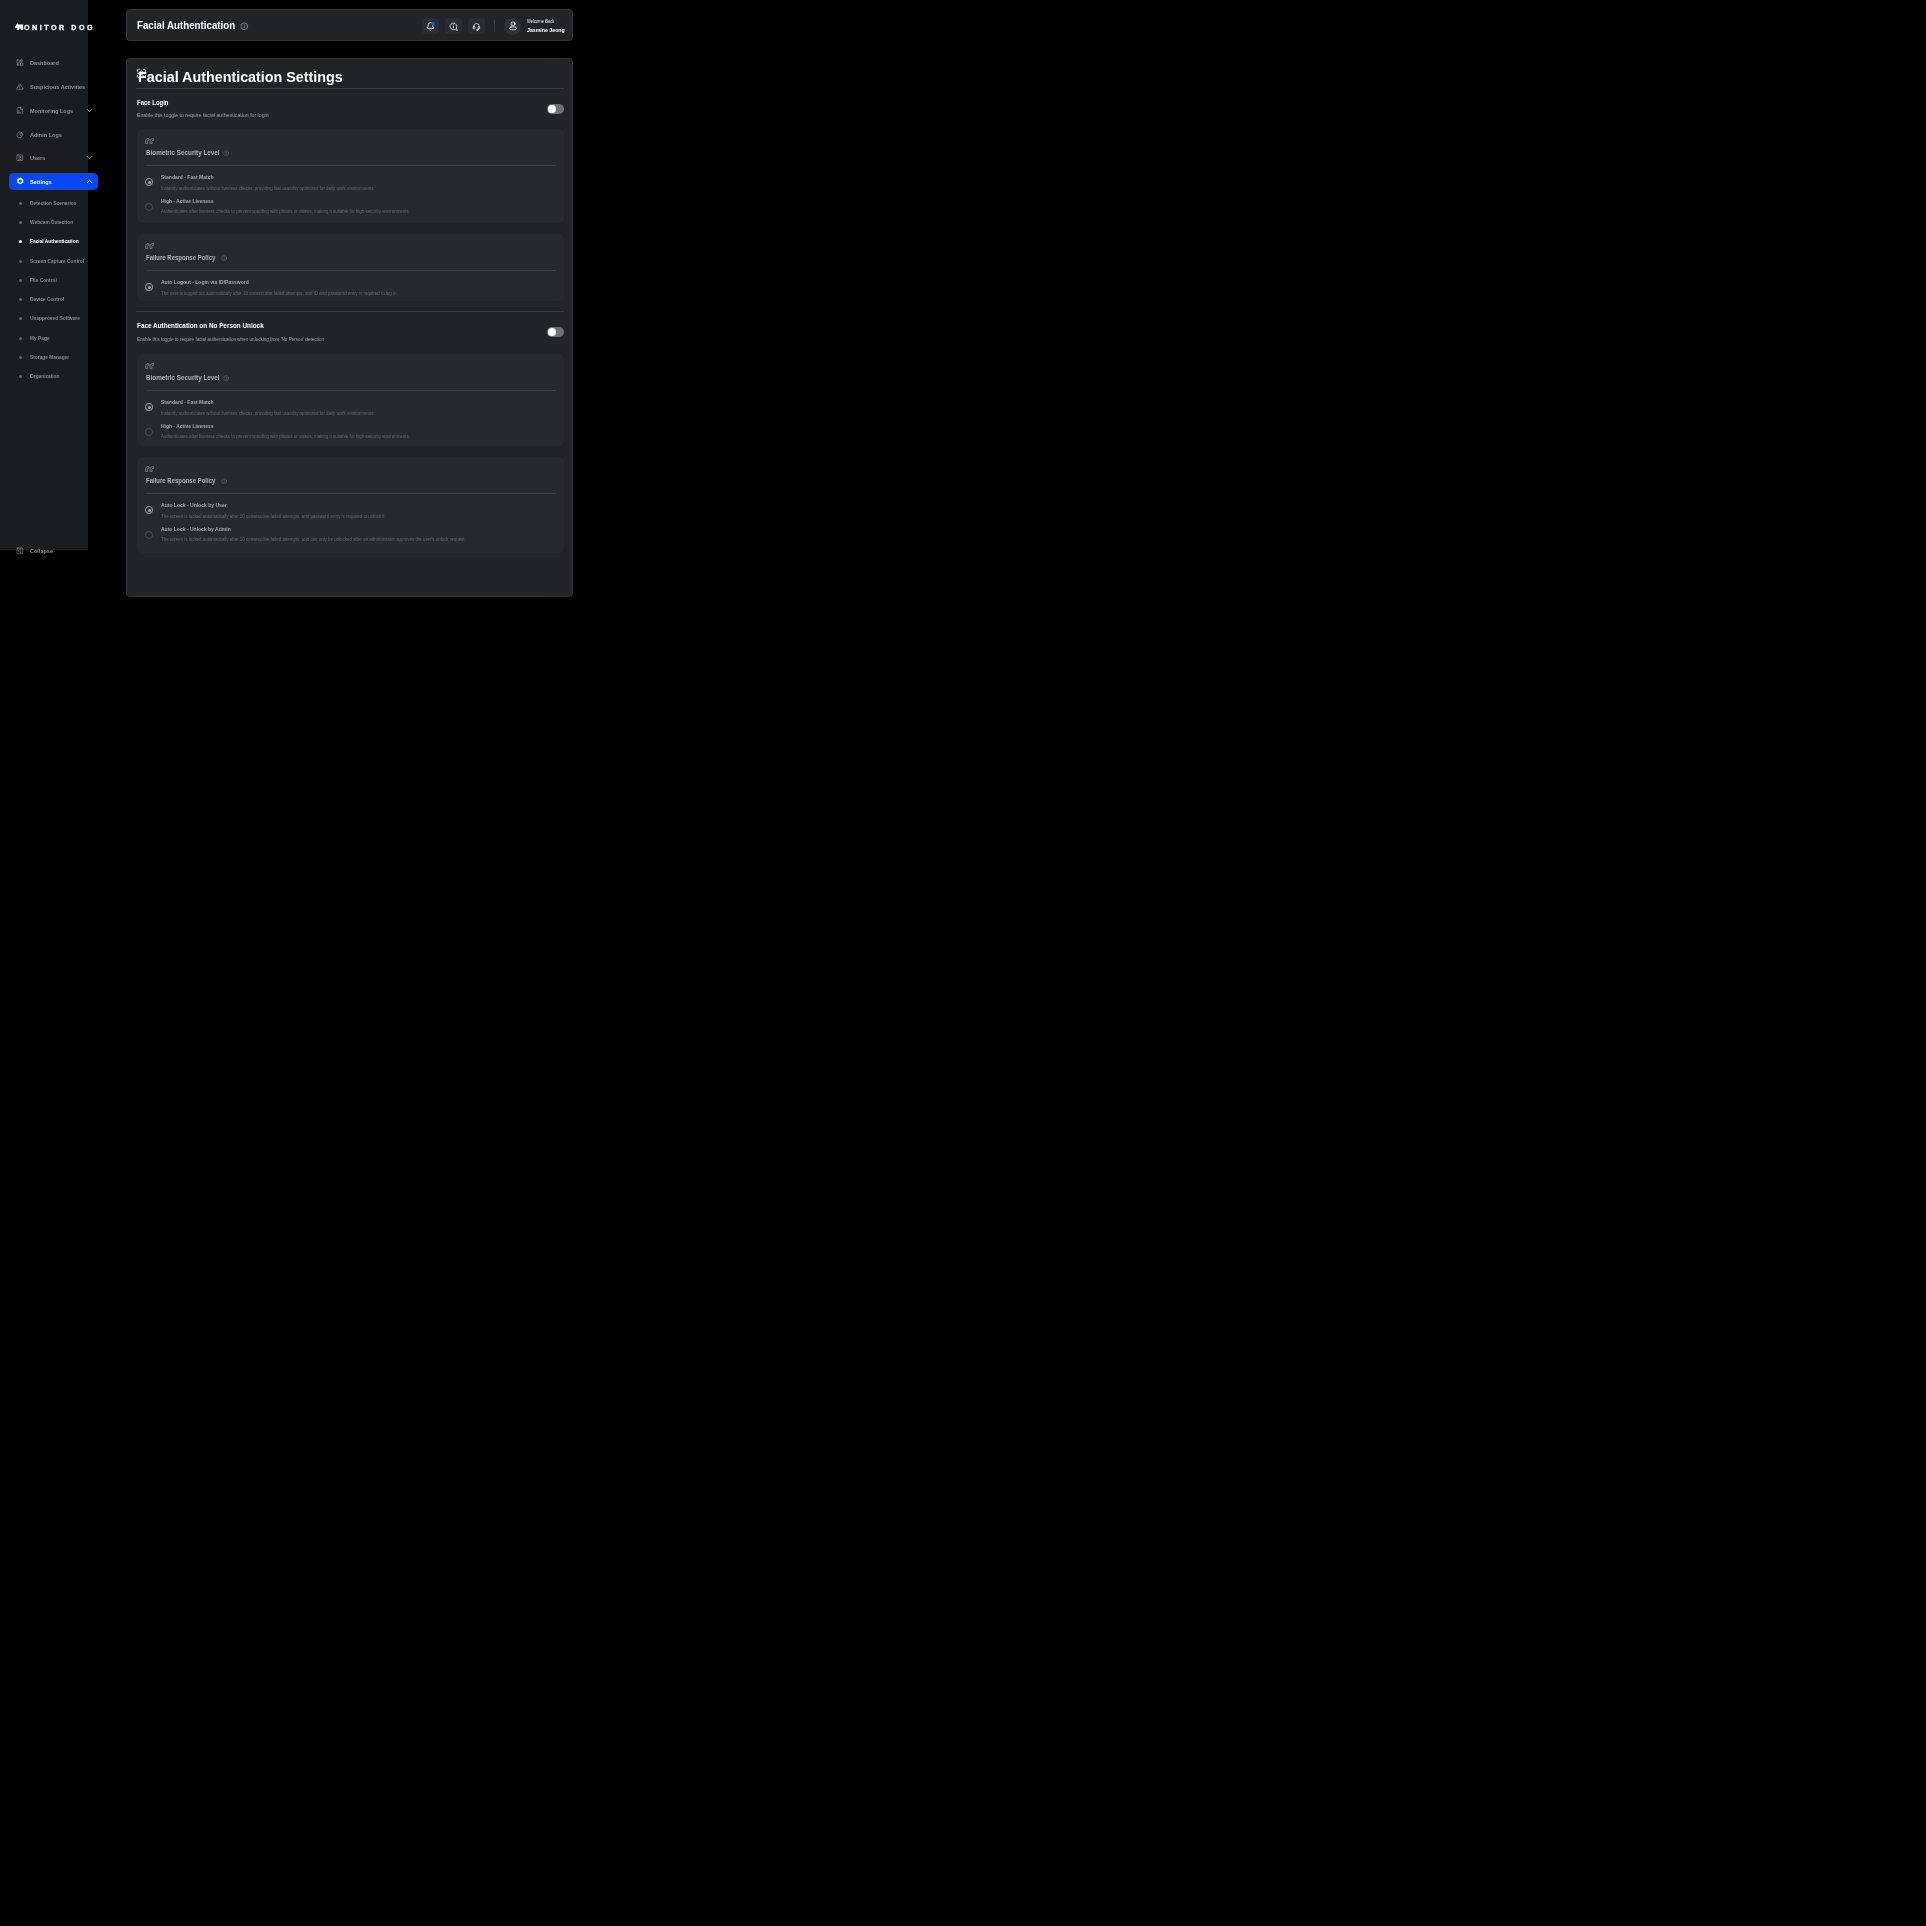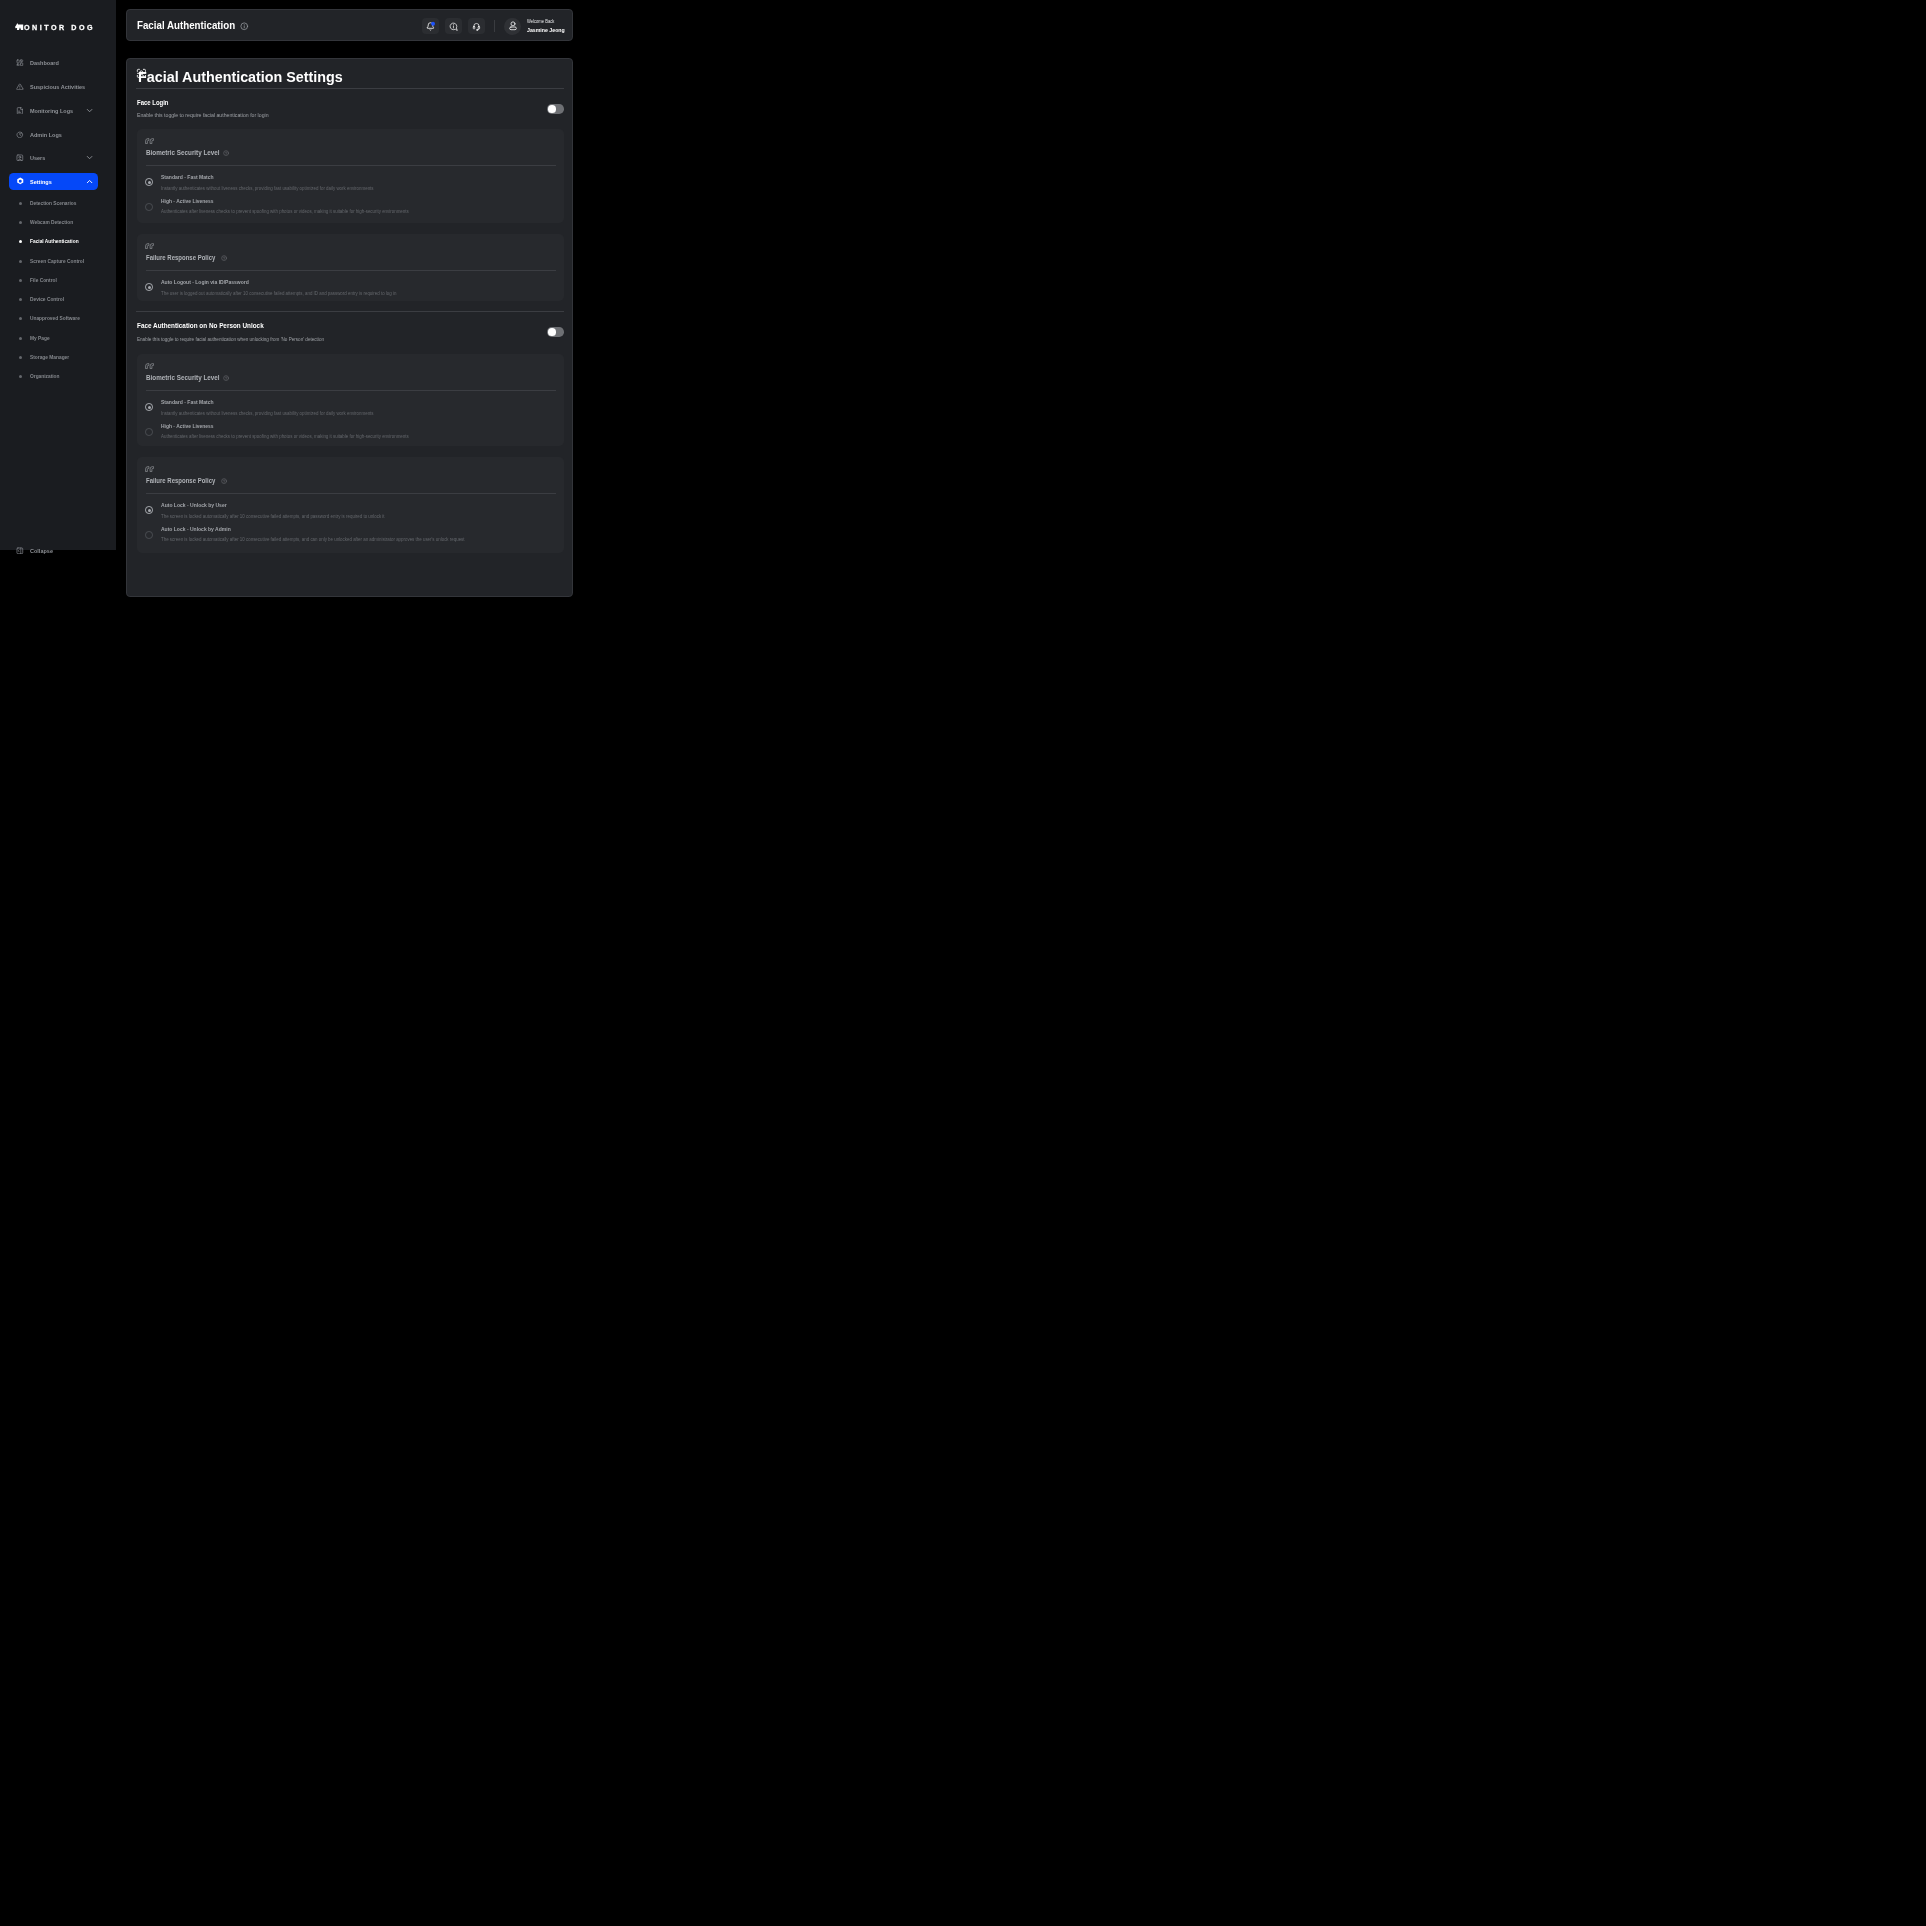--- a/index.html
+++ b/index.html
@@ -3,21 +3,21 @@
 <meta charset="utf-8">
 <style>
   * { margin:0; padding:0; box-sizing:border-box; }
   html,body { width:592px; height:550px; background:#000000; overflow:hidden;
     font-family:"Liberation Sans", sans-serif; }
   .abs { position:absolute; }
   .txt { position:absolute; line-height:1; white-space:nowrap; }
   .cx { display:inline-block; transform-origin:0 50%; }
 
   
-  #sidebar { position:absolute; left:0; top:0; width:116px; height:550px; background:#1a1c20; }
+  #sidebar { position:absolute; left:0; top:0; width:88px; height:550px; background:#1a1c20; }
   .nav { position:absolute; left:9.2px; width:89px; height:17px; color:#8f9297; }
   .nav .ic { position:absolute; left:7.3px; top:4.6px; width:7.7px; height:7.7px; }
   .nav .lb { position:absolute; left:21px; top:5.8px; font-size:6.2px; font-weight:700; line-height:1; }
   .nav .lb .cx { transform:scaleX(0.89); }
   .nav .ch { position:absolute; left:76px; top:3.9px; width:9.2px; height:9.2px; }
   .nav.active { background:#0548f8; border-radius:4.6px; color:#ffffff; }
   .sub { position:absolute; left:0; width:108px; height:19px; color:#85888d; }
   .sub .dot { position:absolute; left:18.5px; top:8px; width:3.1px; height:3.1px; border-radius:50%; background:#64676c; }
   .sub .lb { position:absolute; left:30px; top:7.3px; font-size:5.2px; font-weight:700; line-height:1; }
   .sub .lb .cx { transform:scaleX(0.93); }

